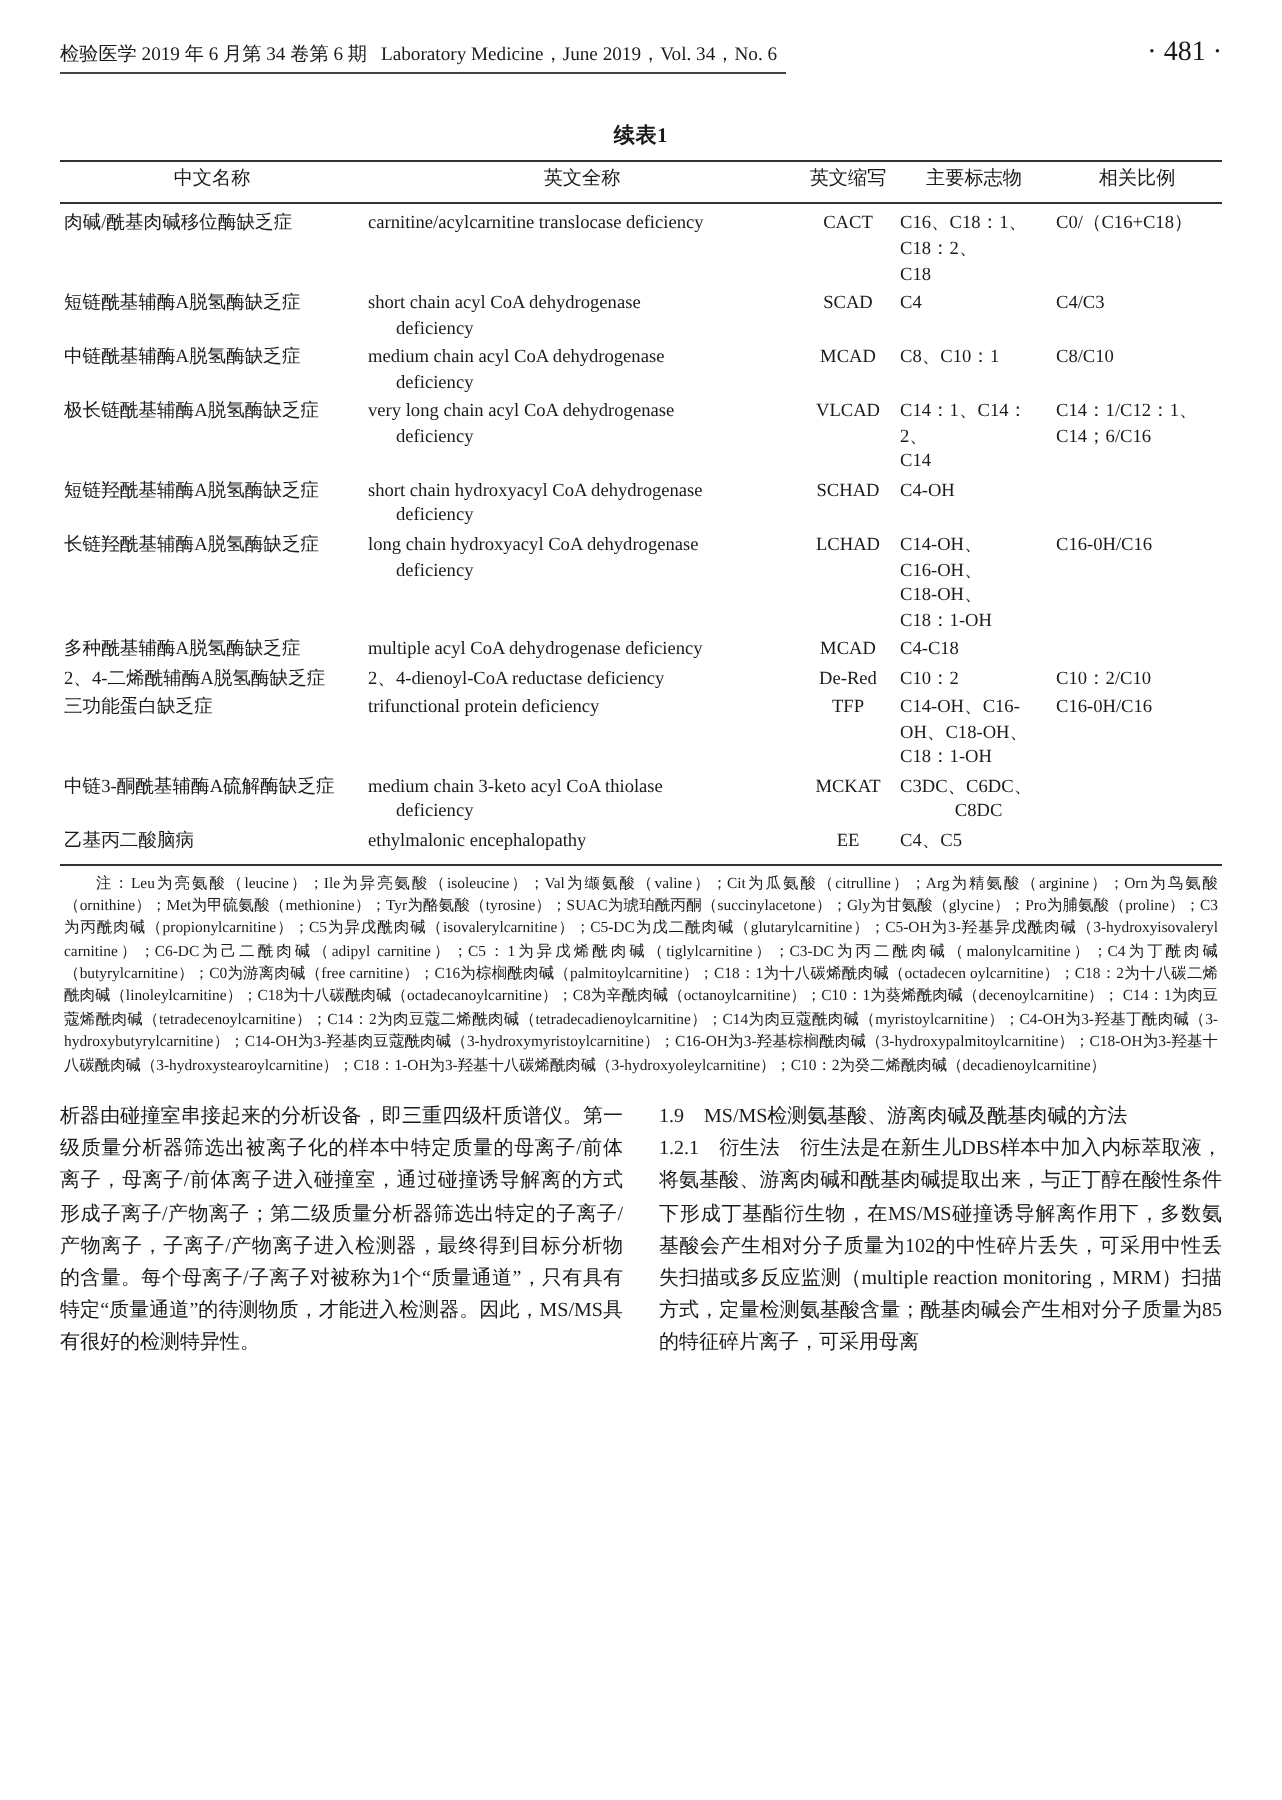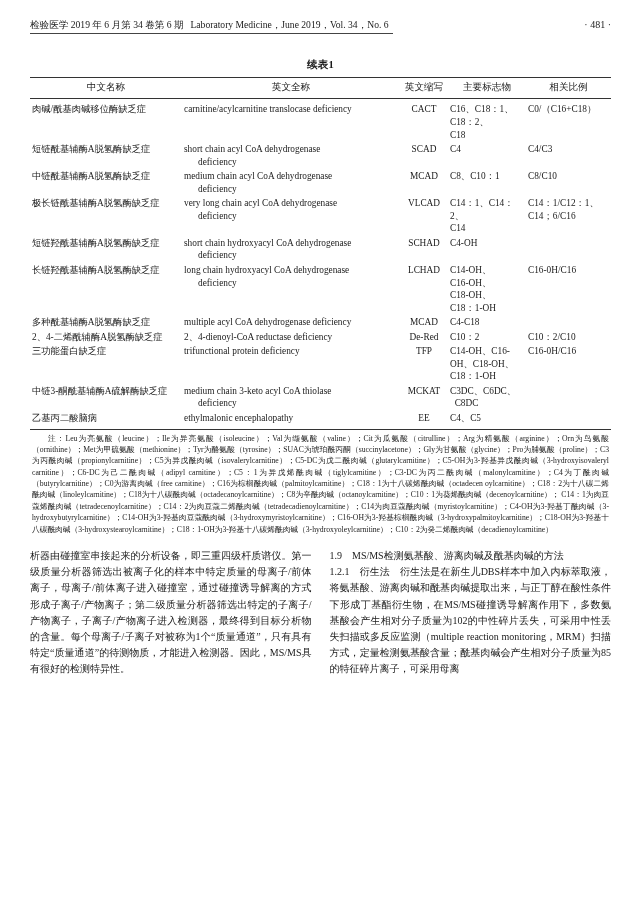--- a/index.html
+++ b/index.html
@@ -38,21 +38,21 @@
     padding-right: 4px;
     white-space: nowrap;
   }
   .runhead-left .cn {
     font-family: "Liberation Serif", "DejaVu Serif", serif;
   }
   .runhead-left .en {
     margin-left: 7px;
   }
   .runhead-right {
-    font-size: 10px;
+    font-size: 14px;
     white-space: nowrap;
   }
 
   
   .table-caption {
     text-align: center;
     font-size: 10.5px;
     font-weight: bold;
     margin-top: 22px;
     margin-bottom: 5px;
@@ -274,21 +274,21 @@
           <td class="rat">
             <div>C16-0H/C16</div>
           </td>
         </tr>
         <tr>
           <td class="cn">中链3-酮酰基辅酶A硫解酶缺乏症</td>
           <td class="en"><span>medium chain 3-keto acyl CoA thiolase</span><span class="indent">deficiency</span></td>
           <td class="abbr">MCKAT</td>
           <td class="mark">
             <div>C3DC、C6DC、</div>
-            <div style="white-space: pre;">  C8DC</div>
+            <div style="white-space: pre; text-align: center;">  C8DC</div>
           </td>
           <td class="rat">
             <div></div>
           </td>
         </tr>
         <tr>
           <td class="cn">乙基丙二酸脑病</td>
           <td class="en"><span>ethylmalonic encephalopathy</span></td>
           <td class="abbr">EE</td>
           <td class="mark">

